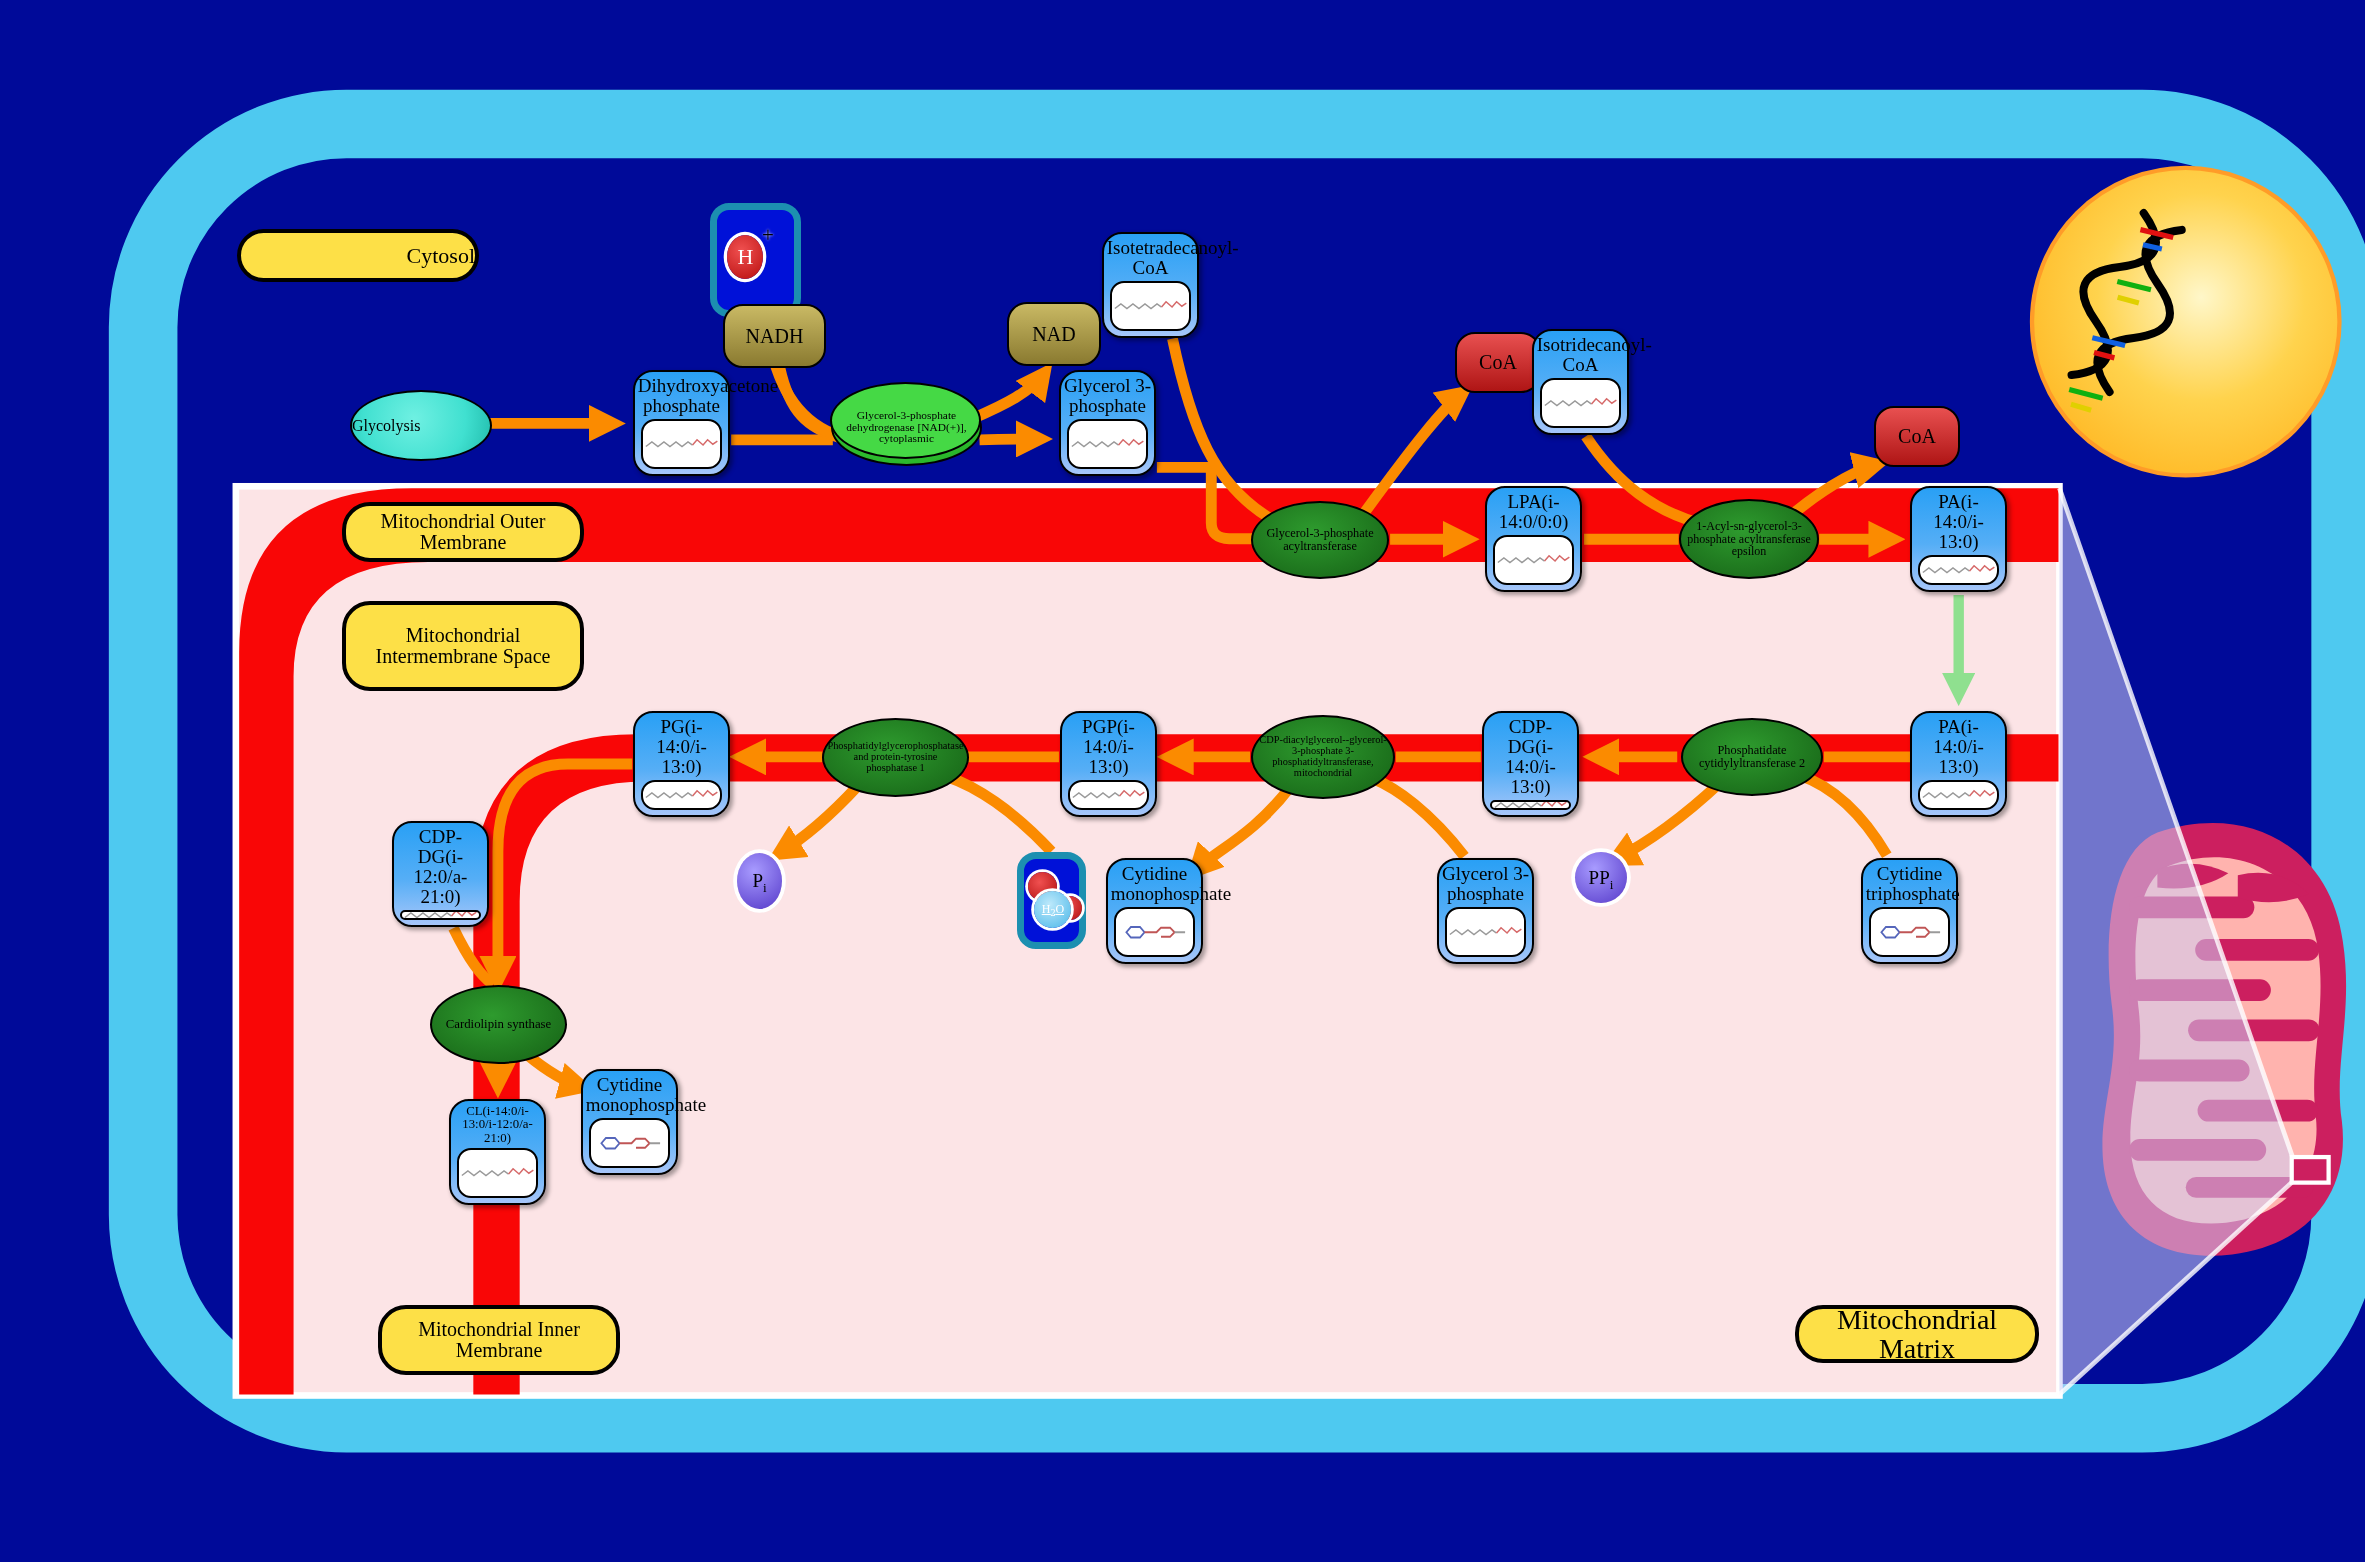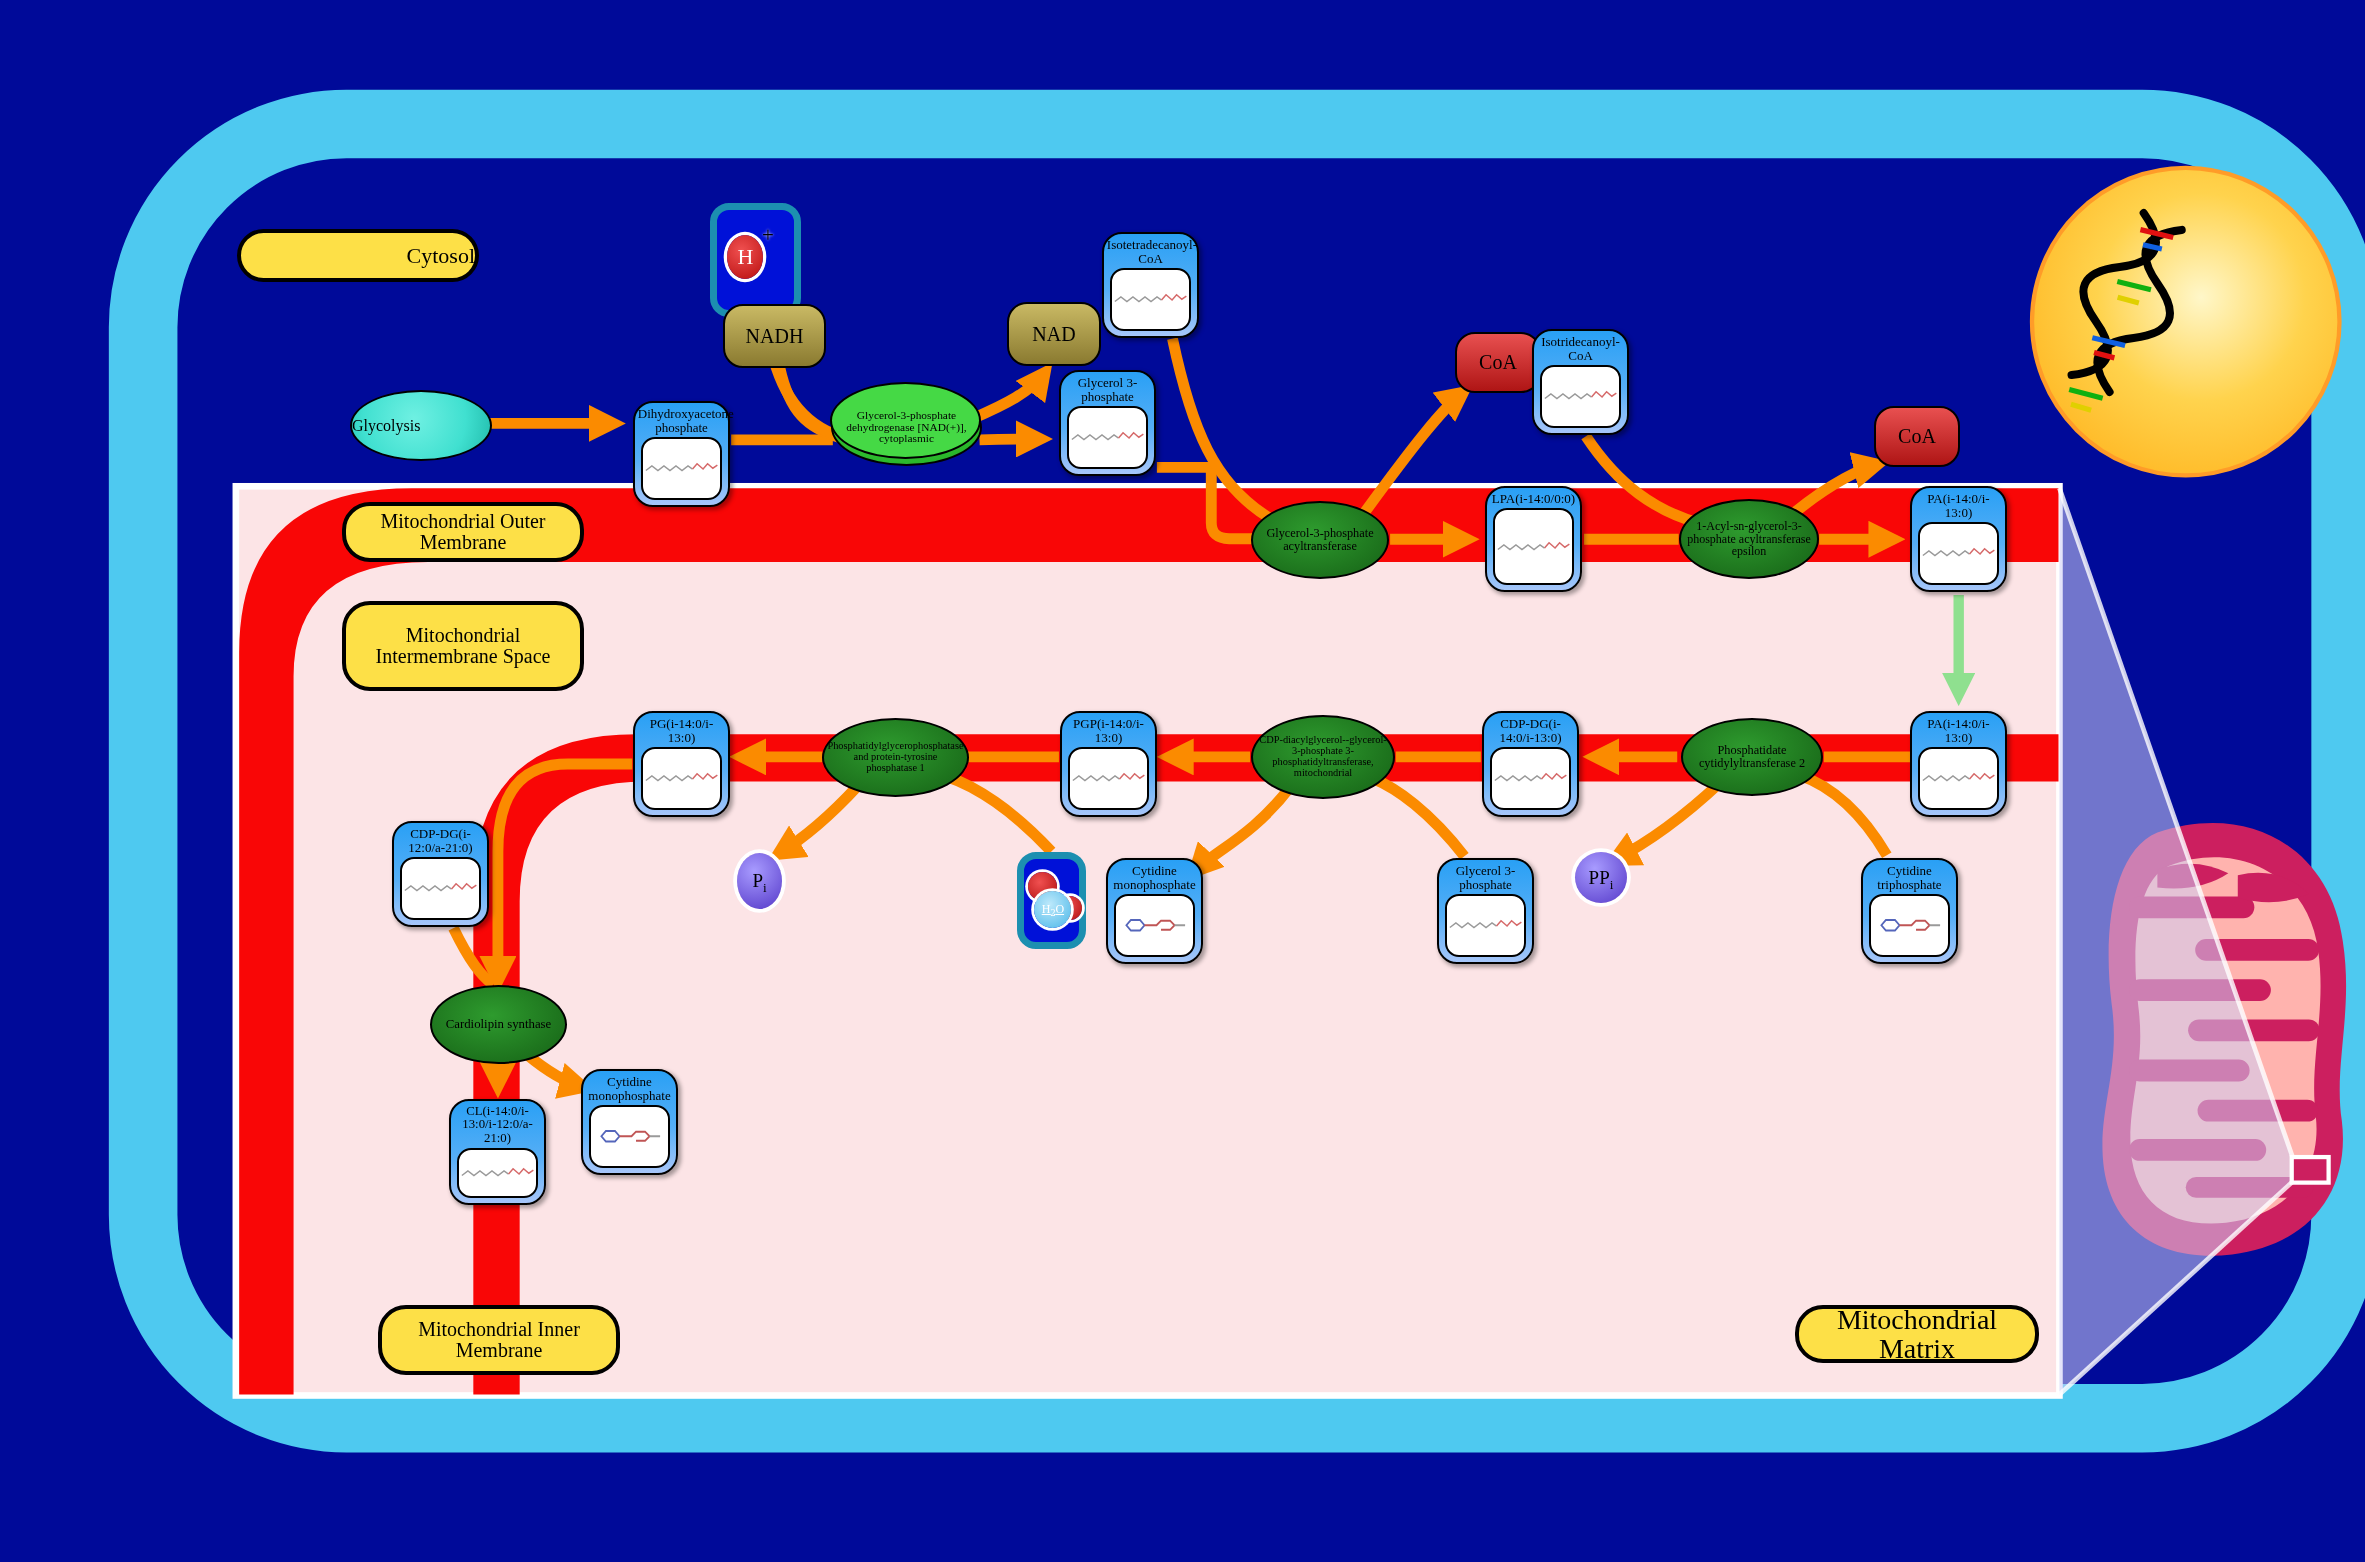--- a/index.html
+++ b/index.html
@@ -17,21 +17,21 @@
   #bg{position:absolute;left:0;top:0;}
   .abs{position:absolute;}
   
   .comp{background:#fde047;border:4.3px solid #000;border-radius:28px;
         display:flex;align-items:center;justify-content:flex-end;text-align:center;
         font-size:22px;color:#000;box-sizing:border-box;line-height:1.05;}
   
   .met{width:97px;height:106px;border:2.8px solid #000;border-radius:20px;
        background:linear-gradient(180deg,var(--node-top) 0%,#55AEF6 55%,var(--node-bot) 100%);
        box-sizing:border-box;display:flex;flex-direction:column;box-shadow:2.8px 2.8px 4.7px rgba(0,0,0,.35);}
-  .met-title{flex:0 0 auto;padding:3.8px 2.8px 0.9px 2.8px;text-align:center;font-size:13px;
+  .met-title{flex:0 0 auto;padding:3.8px 2.8px 0.9px 2.8px;text-align:center;font-size:19px;
        line-height:1.06;color:#000;}
   .met-body{flex:1 1 auto;margin:1.9px 5.7px 4.7px 5.7px;background:#fff;border:2.4px solid #000;
        border-radius:14px;display:flex;align-items:center;justify-content:center;overflow:hidden;}
   .met-body svg{width:76px;height:26.5px;}
   
   .enz{border:2.4px solid #000;border-radius:50%;
        background:radial-gradient(ellipse at 45% 38%,var(--enz1) 0%,var(--enz2) 100%);
        display:flex;align-items:center;justify-content:center;text-align:center;
        color:#000;font-size:12.3px;line-height:1.05;box-sizing:border-box;padding:4.7px;}
   .enz.bright{background:radial-gradient(ellipse at 45% 38%,var(--enzb1) 0%,var(--enzb2) 100%);}
@@ -231,21 +231,21 @@
 
 <div class="ionbox abs" style="left:1017px;top:852px;width:69px;height:97px;">
   <div class="h2o-c" style="left:3.8px;top:13.2px;width:29px;height:29px;background:radial-gradient(circle at 40% 35%,#F05050,#B00E0E);box-shadow:0 0 0 2.8px #fff;"></div>
   <div class="h2o-c" style="left:34px;top:37px;width:24px;height:24px;background:radial-gradient(circle at 40% 35%,#F05050,#B00E0E);box-shadow:0 0 0 2.8px #fff;"></div>
   <div class="h2o-c" style="left:10.4px;top:32px;width:37px;height:37px;background:radial-gradient(circle at 42% 36%,#BDE9FB,#49B6E8);box-shadow:0 0 0 2.8px #fff;
               display:flex;align-items:center;justify-content:center;color:#fff;font-size:12px;text-decoration:underline;">
     <span><span>H</span><sub>2</sub><span>O</span></span>
   </div>
 </div>
 
-<div class="met abs" style="left:633px;top:370px;margin-top:31px;">
+<div class="met abs" style="left:633px;top:370px;">
   <div class="met-title">Dihydroxyacetone phosphate</div>
   <div class="met-body">
         <svg viewBox="0 0 159 56" width="75" height="26.5">
           <use href="#zigzag"></use>
         </svg>
       </div>
 </div>
 <div class="met abs" style="left:1059px;top:370px;">
   <div class="met-title">Glycerol 3-phosphate</div>
   <div class="met-body">

